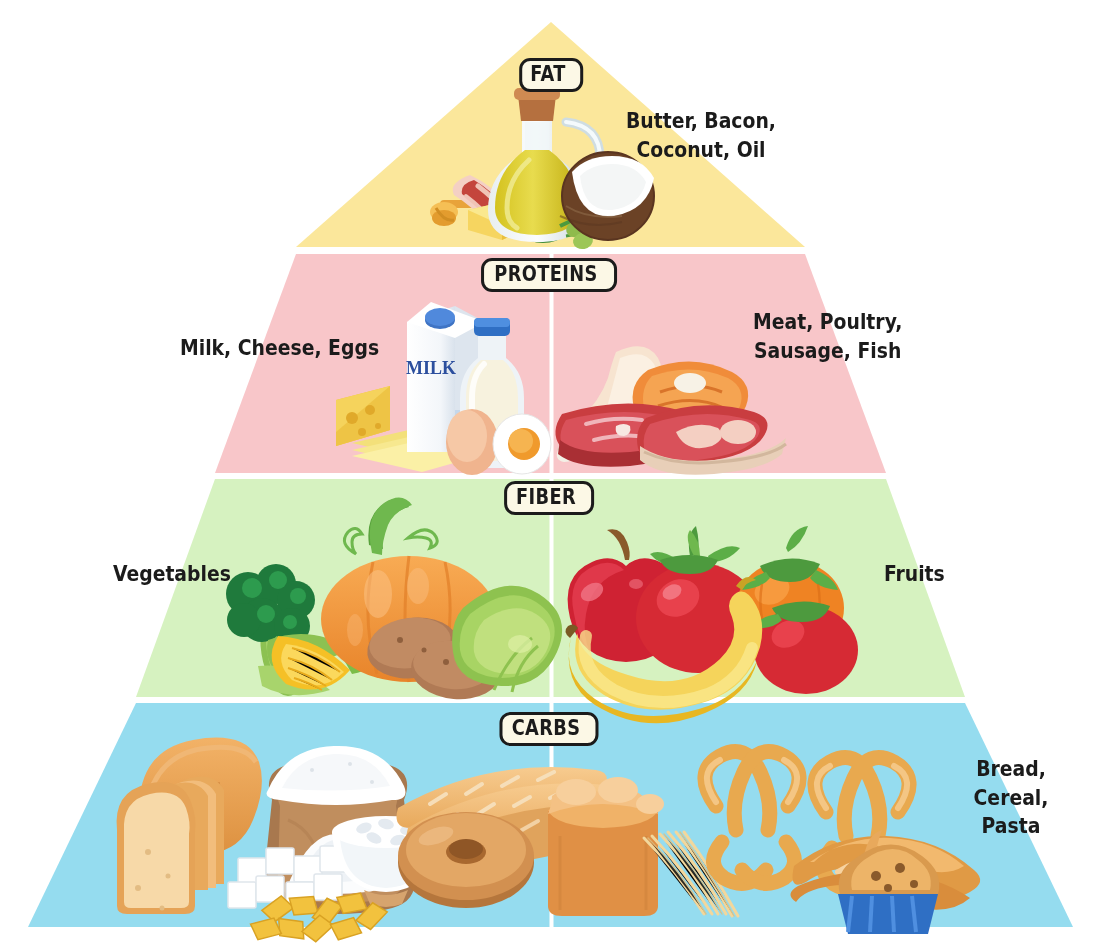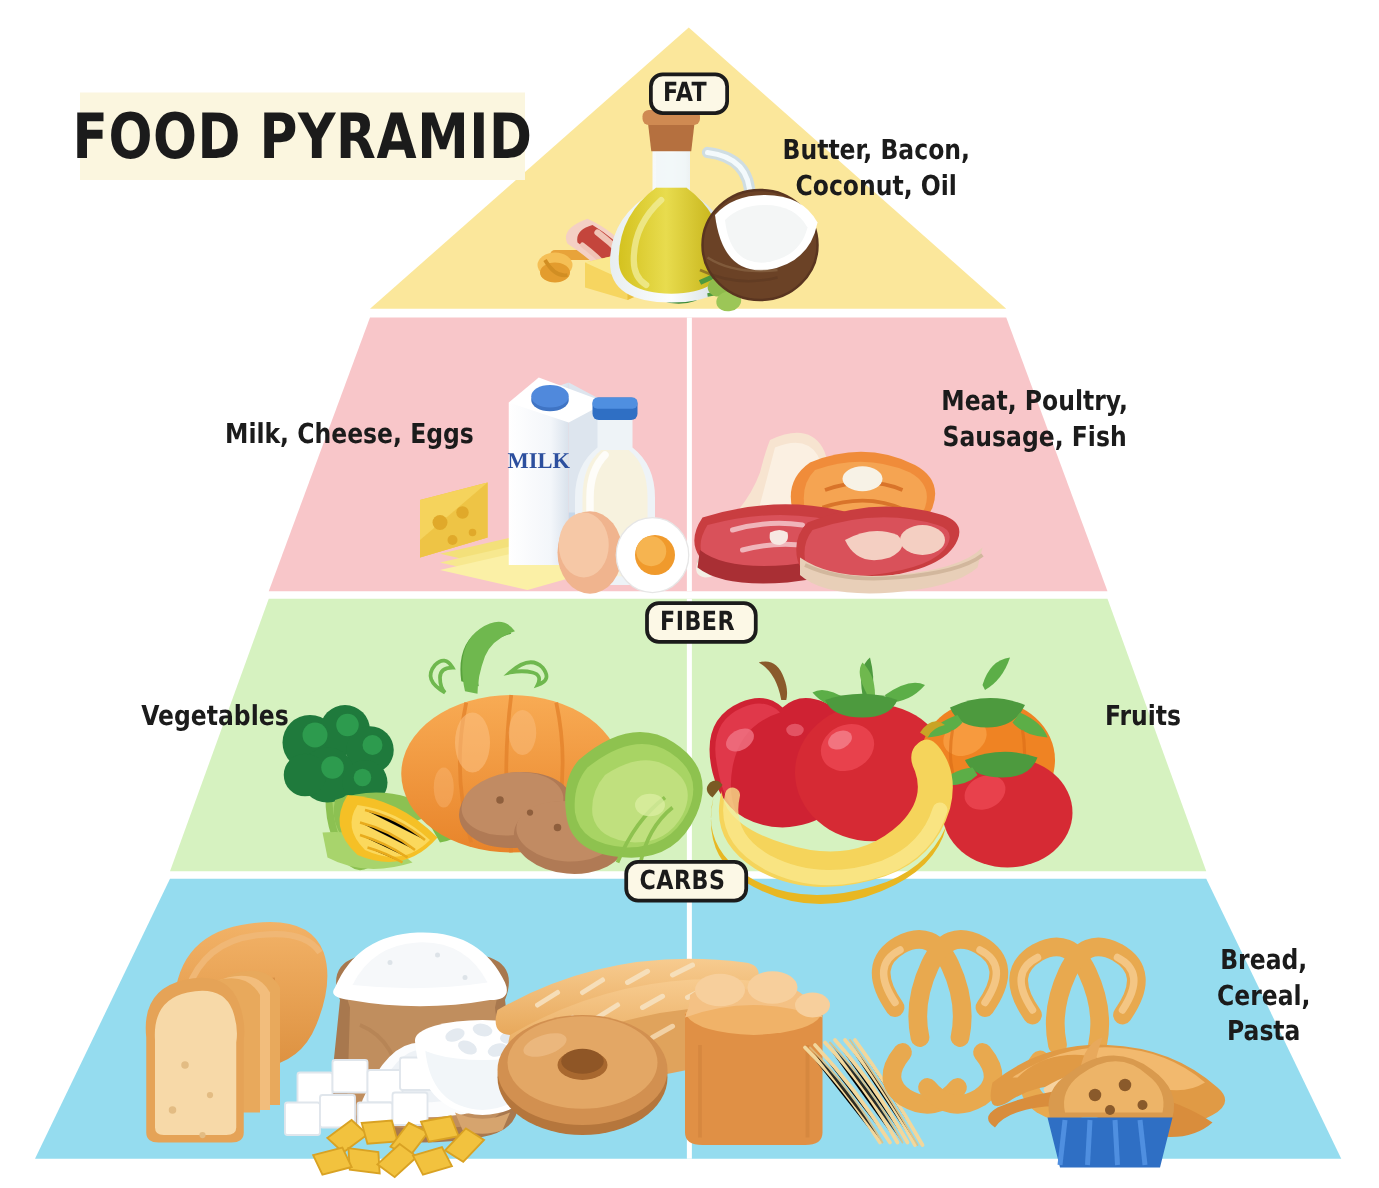--- a/index.html
+++ b/index.html
@@ -53,22 +53,22 @@
     font-weight:700;
     font-size:21px;
     letter-spacing:0.4px;
     color:#1b1b1b;
     transform:scaleX(0.94);
     white-space:nowrap;
     line-height:1.05;
   }
   #pill-fat      { left:551px; top:58px;  }
   #pill-proteins { left:549px; top:258px; }
-  #pill-fiber    { left:549px; top:481px;margin-left:12px; }
-  #pill-carbs    { left:549px; top:688px;align-items:flex-end; }
+  #pill-fiber    { left:549px; top:481px; }
+  #pill-carbs    { left:549px; top:712px;align-items:flex-end; }
 
   
   .side-text{
     position:absolute;
     font-family:"Liberation Sans Narrow","DejaVu Sans Condensed","Liberation Sans", sans-serif;
     font-weight:700;
     font-size:22px;
     line-height:1.30;
     color:#1b1b1b;
     white-space:pre-line;
@@ -593,26 +593,26 @@
         <g stroke="#4f8fe0" stroke-width="4">
           <path d="M852 896 l-4 36"></path>
             <path d="M872 896 l-2 36"></path>
           <path d="M892 896 l2 36"></path>
             <path d="M912 896 l4 36"></path>
         </g>
       </g>
     </g>
   </svg>
 
-  <div class="title-block">
-    <span class="title-text">FOOD PYRAMID</span>
-  </div>
 
   <div class="tier-pill" id="pill-fat">
     <span>FAT</span>
+  </div>
+  <div class="tier-pill" id="pill-proteins">
+    <span>PROTEINS</span>
   </div>
   <div class="tier-pill" id="pill-fiber">
     <span>FIBER</span>
   </div>
   <div class="tier-pill" id="pill-carbs">
     <span>CARBS</span>
   </div>
 
   <div class="side-text" id="txt-fat">Butter, Bacon,
 Coconut, Oil</div>

